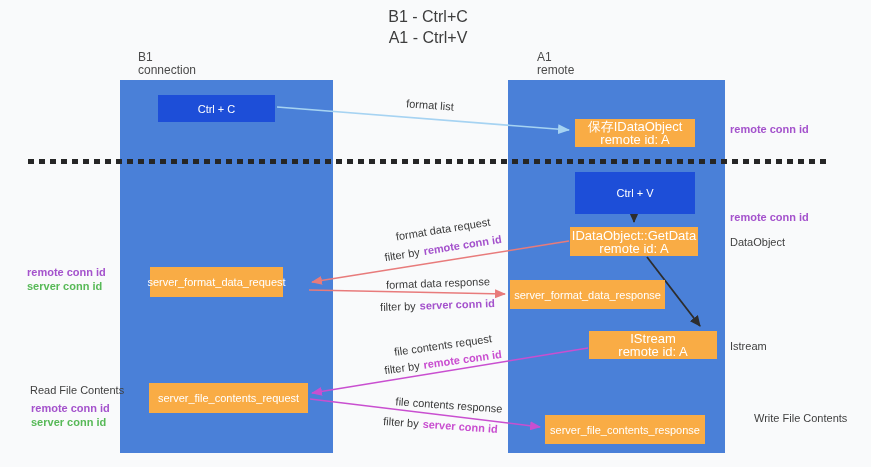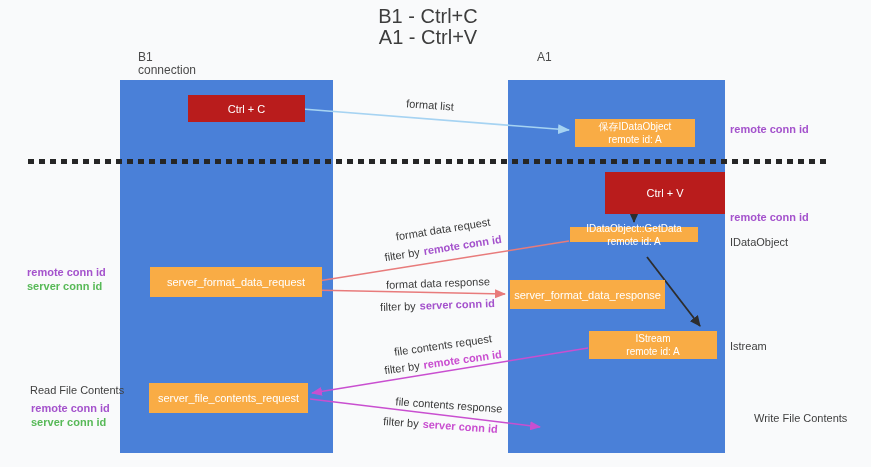--- a/index.html
+++ b/index.html
@@ -1,36 +1,36 @@
 <!DOCTYPE html>
 <html><head>
 <meta charset="utf-8">
 <style>
   html,body { margin:0; padding:0; }
   body { font-family: "Liberation Sans", "DejaVu Sans", sans-serif; background:#f9fafb; }
   .stage { position:relative; width:871px; height:467px; background:#f9fafb; overflow:hidden; }
 
   .title-block { position:absolute; left:328px; top:6px; width:200px; text-align:center;
-                 font-size:20px; line-height:21px; color:#3d3d3d; z-index:6; }
+                 font-size:16px; line-height:21px; color:#3d3d3d; z-index:6; }
 
   .lifeline-header { position:absolute; width:160px; text-align:left; font-size:12px;
                      line-height:13px; color:#4a4a4a; z-index:6; }
 
   .lifeline { position:absolute; top:80px; height:373px; background:#4a80d8; z-index:1; }
 
   .separator { position:absolute; left:28px; top:159px; width:803px; height:5px; z-index:3;
                background:repeating-linear-gradient(90deg,#262626 0 6px,transparent 6px 11px); }
 
   svg.arrows { position:absolute; left:0; top:0; z-index:4; pointer-events:none; }
 
   .node { position:absolute; z-index:5; display:flex; flex-direction:column; align-items:center;
           justify-content:center; color:#ffffff; text-align:center; }
-  .node.green  { background:#b91c1c; font-size:11px;margin-left:30px; }
+  .node.green  { background:#1d4ed8; font-size:11px; }
   .node.orange { background:#f9ac45; }
-  .node .l1, .node .l2 { line-height:13px; font-size:10px; }
+  .node .l1, .node .l2 { line-height:13px; font-size:13px; }
   .node.single { font-size:11px; }
 
   .msg-label { position:absolute; z-index:6; font-size:11px; color:#3a3a3a; text-align:center;
                white-space:nowrap; }
   .side-label { position:absolute; z-index:6; font-size:11px; color:#3f3f3f; white-space:nowrap; }
   .bold-purple  { color:#a452cc; font-weight:bold; }
   .bold-magenta { color:#c94fd0; font-weight:bold; }
   .bold-green   { color:#57b957; font-weight:bold; }
   .fp { margin-right:4px; }
 </style>
@@ -43,20 +43,21 @@
     <div>B1 - Ctrl+C</div>
     <div>A1 - Ctrl+V</div>
   </div>
 
   <div class="lifeline-header" style="left:138px; top:51px;">
     <div>B1</div>
     <div>connection</div>
   </div>
   <div class="lifeline-header" style="left:537px; top:51px;">
     <div>A1</div>
+    <div>remote</div>
   </div>
 
   <div class="lifeline" style="left:120px; width:213px;"></div>
   <div class="lifeline" style="left:508px; width:217px;"></div>
 
   <div class="separator"></div>
 
   <svg class="arrows" width="871" height="467" viewBox="0 0 871 467">
     <defs>
       <marker id="m-blue" markerUnits="userSpaceOnUse" markerWidth="12" markerHeight="10" refX="11" refY="5" orient="auto">
@@ -87,42 +88,45 @@
 
   <div class="node orange" style="left:575px; top:119px; width:120px; height:28px;">
     <span class="l1">保存IDataObject</span>
     <span class="l2">remote id: A</span>
   </div>
 
   <div class="node green single" style="left:575px; top:172px; width:120px; height:42px;">
     <span>Ctrl + V</span>
   </div>
 
-  <div class="node orange" style="left:570px; top:227px; width:128px; height:15px;">
+  <div class="node orange" style="left:570px; top:227px; width:128px; height:29px;">
     <span class="l1">IDataObject::GetData</span>
     <span class="l2">remote id: A</span>
   </div>
 
-  <div class="node orange single" style="left:150px; top:267px; width:172px; height:30px;">
+  <div class="node orange single" style="left:150px; top:267px; width:133px; height:30px;">
     <span>server_format_data_request</span>
   </div>
 
   <div class="node orange single" style="left:510px; top:280px; width:155px; height:29px;">
     <span>server_format_data_response</span>
   </div>
 
   <div class="node orange" style="left:589px; top:331px; width:128px; height:28px;">
     <span class="l1">IStream</span>
     <span class="l2">remote id: A</span>
   </div>
 
   <div class="node orange single" style="left:149px; top:383px; width:159px; height:30px;text-align:center;">
     <span>server_file_contents_request</span>
   </div>
 
+  <div class="node orange single" style="left:545px; top:415px; width:160px; height:29px;">
+    <span>server_file_contents_response</span>
+  </div>
 
   <div class="msg-label" style="left:385px; top:99px; width:90px; transform:rotate(4deg);">format list</div>
 
   <div class="msg-label" style="left:383px; top:223px; width:120px; transform:rotate(-9deg);">format data request</div>
   <div class="msg-label" style="left:373px; top:242px; width:140px; transform:rotate(-9deg);">
     <span class="fp">filter by</span><span class="bold-purple">remote conn id</span>
   </div>
 
   <div class="msg-label" style="left:378px; top:277px; width:120px; transform:rotate(-2deg);">format data response</div>
   <div class="msg-label" style="left:370px; top:299px; width:135px; transform:rotate(-2deg);">
@@ -134,21 +138,21 @@
     <span class="fp">filter by</span><span class="bold-magenta">remote conn id</span>
   </div>
 
   <div class="msg-label" style="left:388px; top:399px; width:122px; transform:rotate(4deg);">file contents response</div>
   <div class="msg-label" style="left:373px; top:419px; width:135px; transform:rotate(4deg);">
     <span class="fp">filter by</span><span class="bold-magenta">server conn id</span>
   </div>
 
   <div class="side-label bold-purple" style="left:730px; top:123px;">remote conn id</div>
   <div class="side-label bold-purple" style="left:730px; top:211px;">remote conn id</div>
-  <div class="side-label" style="left:730px; top:236px;">IDataObject</div>
+  <div class="side-label" style="left:730px; top:236px;">DataObject</div>
   <div class="side-label" style="left:730px; top:340px;">Istream</div>
   <div class="side-label" style="left:734px; top:412px;margin-left:20px;">Write File Contents</div>
 
   <div class="side-label bold-purple" style="left:27px; top:266px;">remote conn id</div>
   <div class="side-label bold-green" style="left:27px; top:280px;">server conn id</div>
   <div class="side-label" style="left:30px; top:384px;">Read File Contents</div>
   <div class="side-label bold-purple" style="left:31px; top:402px;">remote conn id</div>
   <div class="side-label bold-green" style="left:31px; top:416px;">server conn id</div>
 
 </div>

